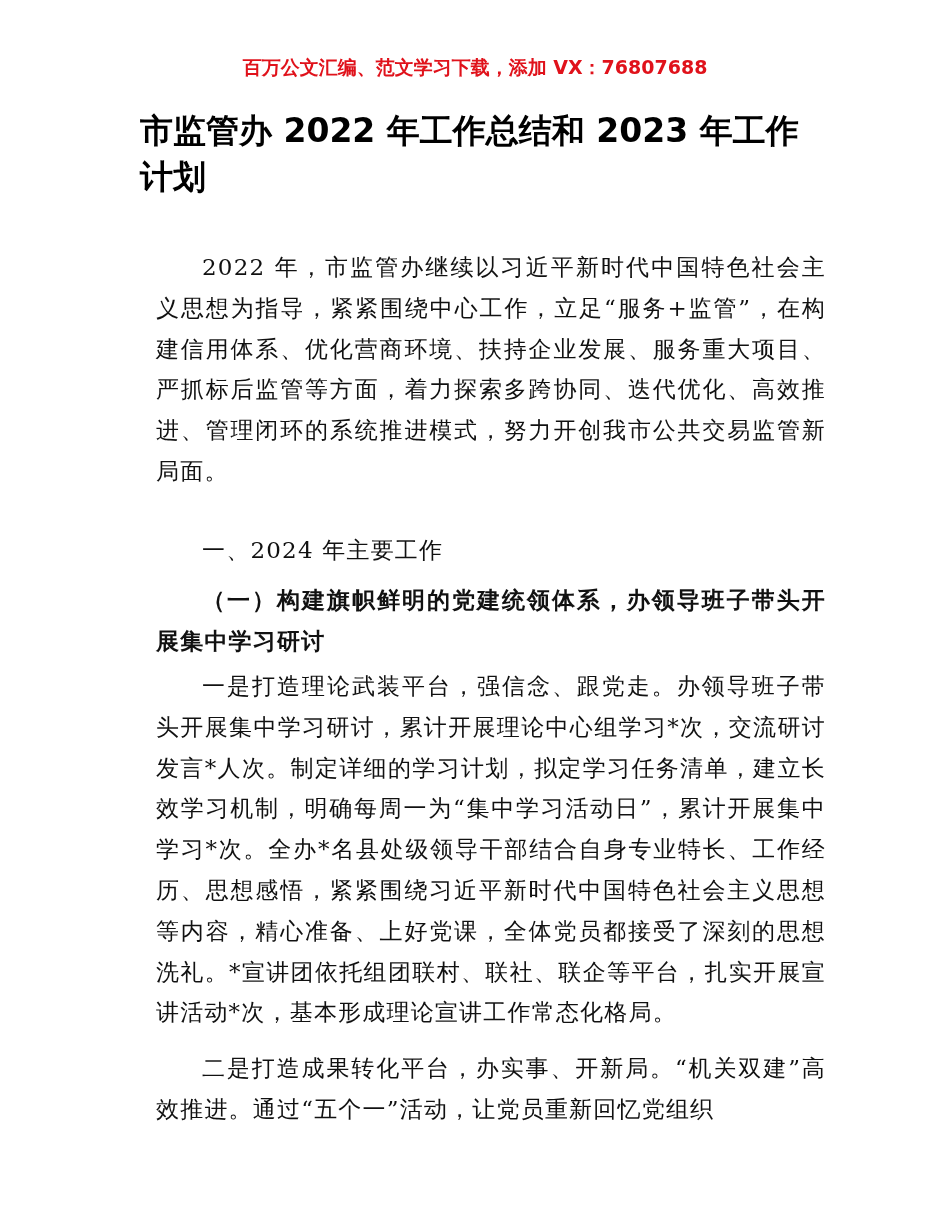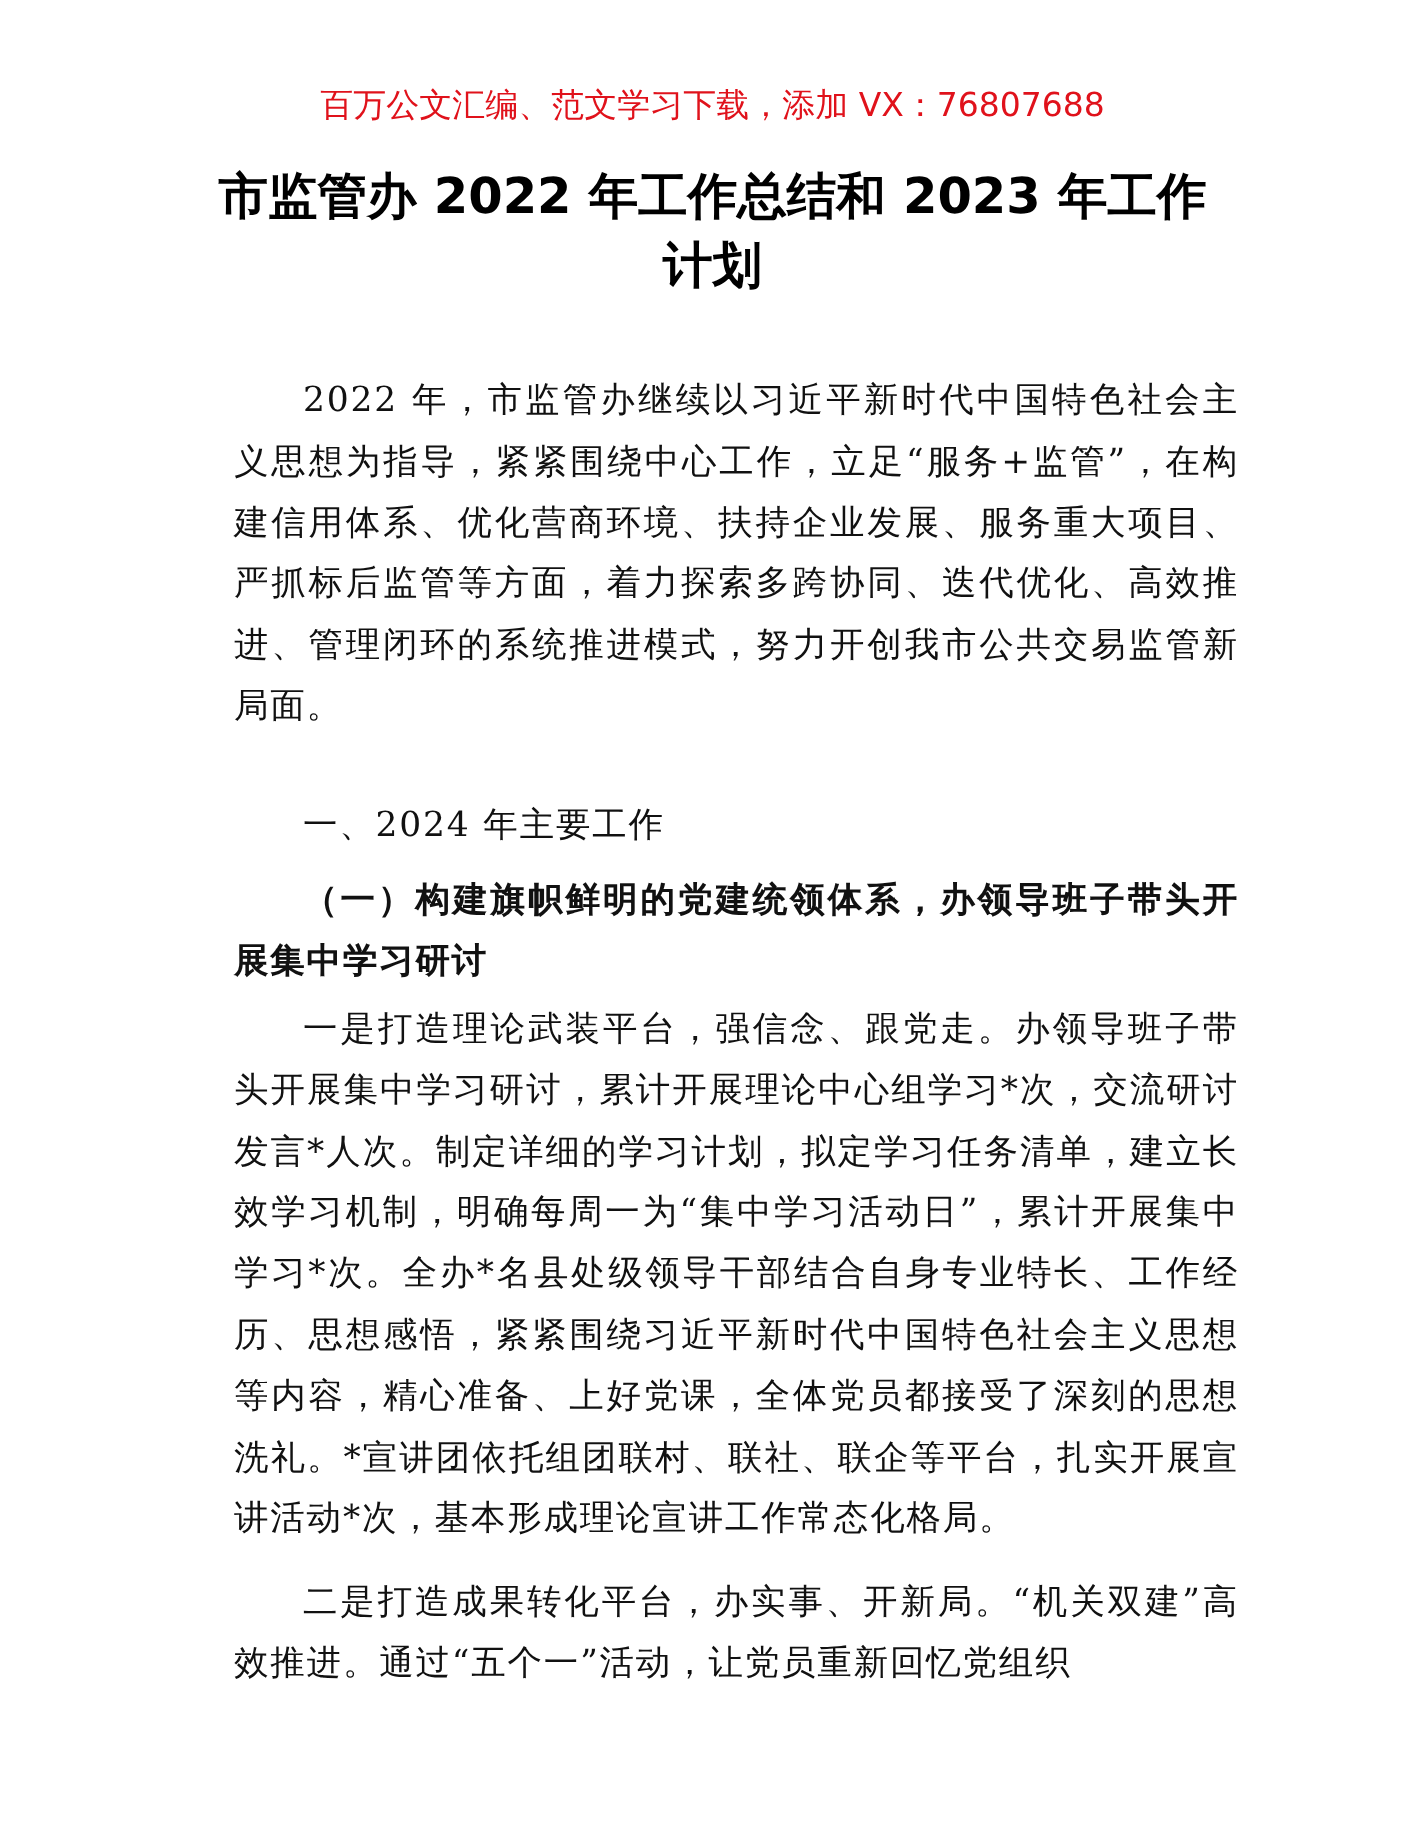--- a/index.html
+++ b/index.html
@@ -15,30 +15,30 @@
     font-family: "DejaVu Serif", "Liberation Serif", serif;
     color: #111111;
   }
   .watermark {
     position: absolute;
     top: 55px;
     left: 0;
     width: 950px;
     text-align: center;
     font-family: "DejaVu Sans", "Liberation Sans", sans-serif;
-    font-size: 22px;
+    font-size: 19px;
     color: #e0121b;
     letter-spacing: 0px;
+    font-weight: bold;
   }
   .doc-title {
     position: absolute;
     top: 108px;
     left: 140px;
     width: 670px;
-    text-align: center;
     font-family: "DejaVu Sans", "Liberation Sans", sans-serif;
     font-weight: bold;
     font-size: 33px;
     line-height: 46px;
     color: #000000;
   }
   .body-text {
     position: absolute;
     left: 141px;
     width: 670px;

